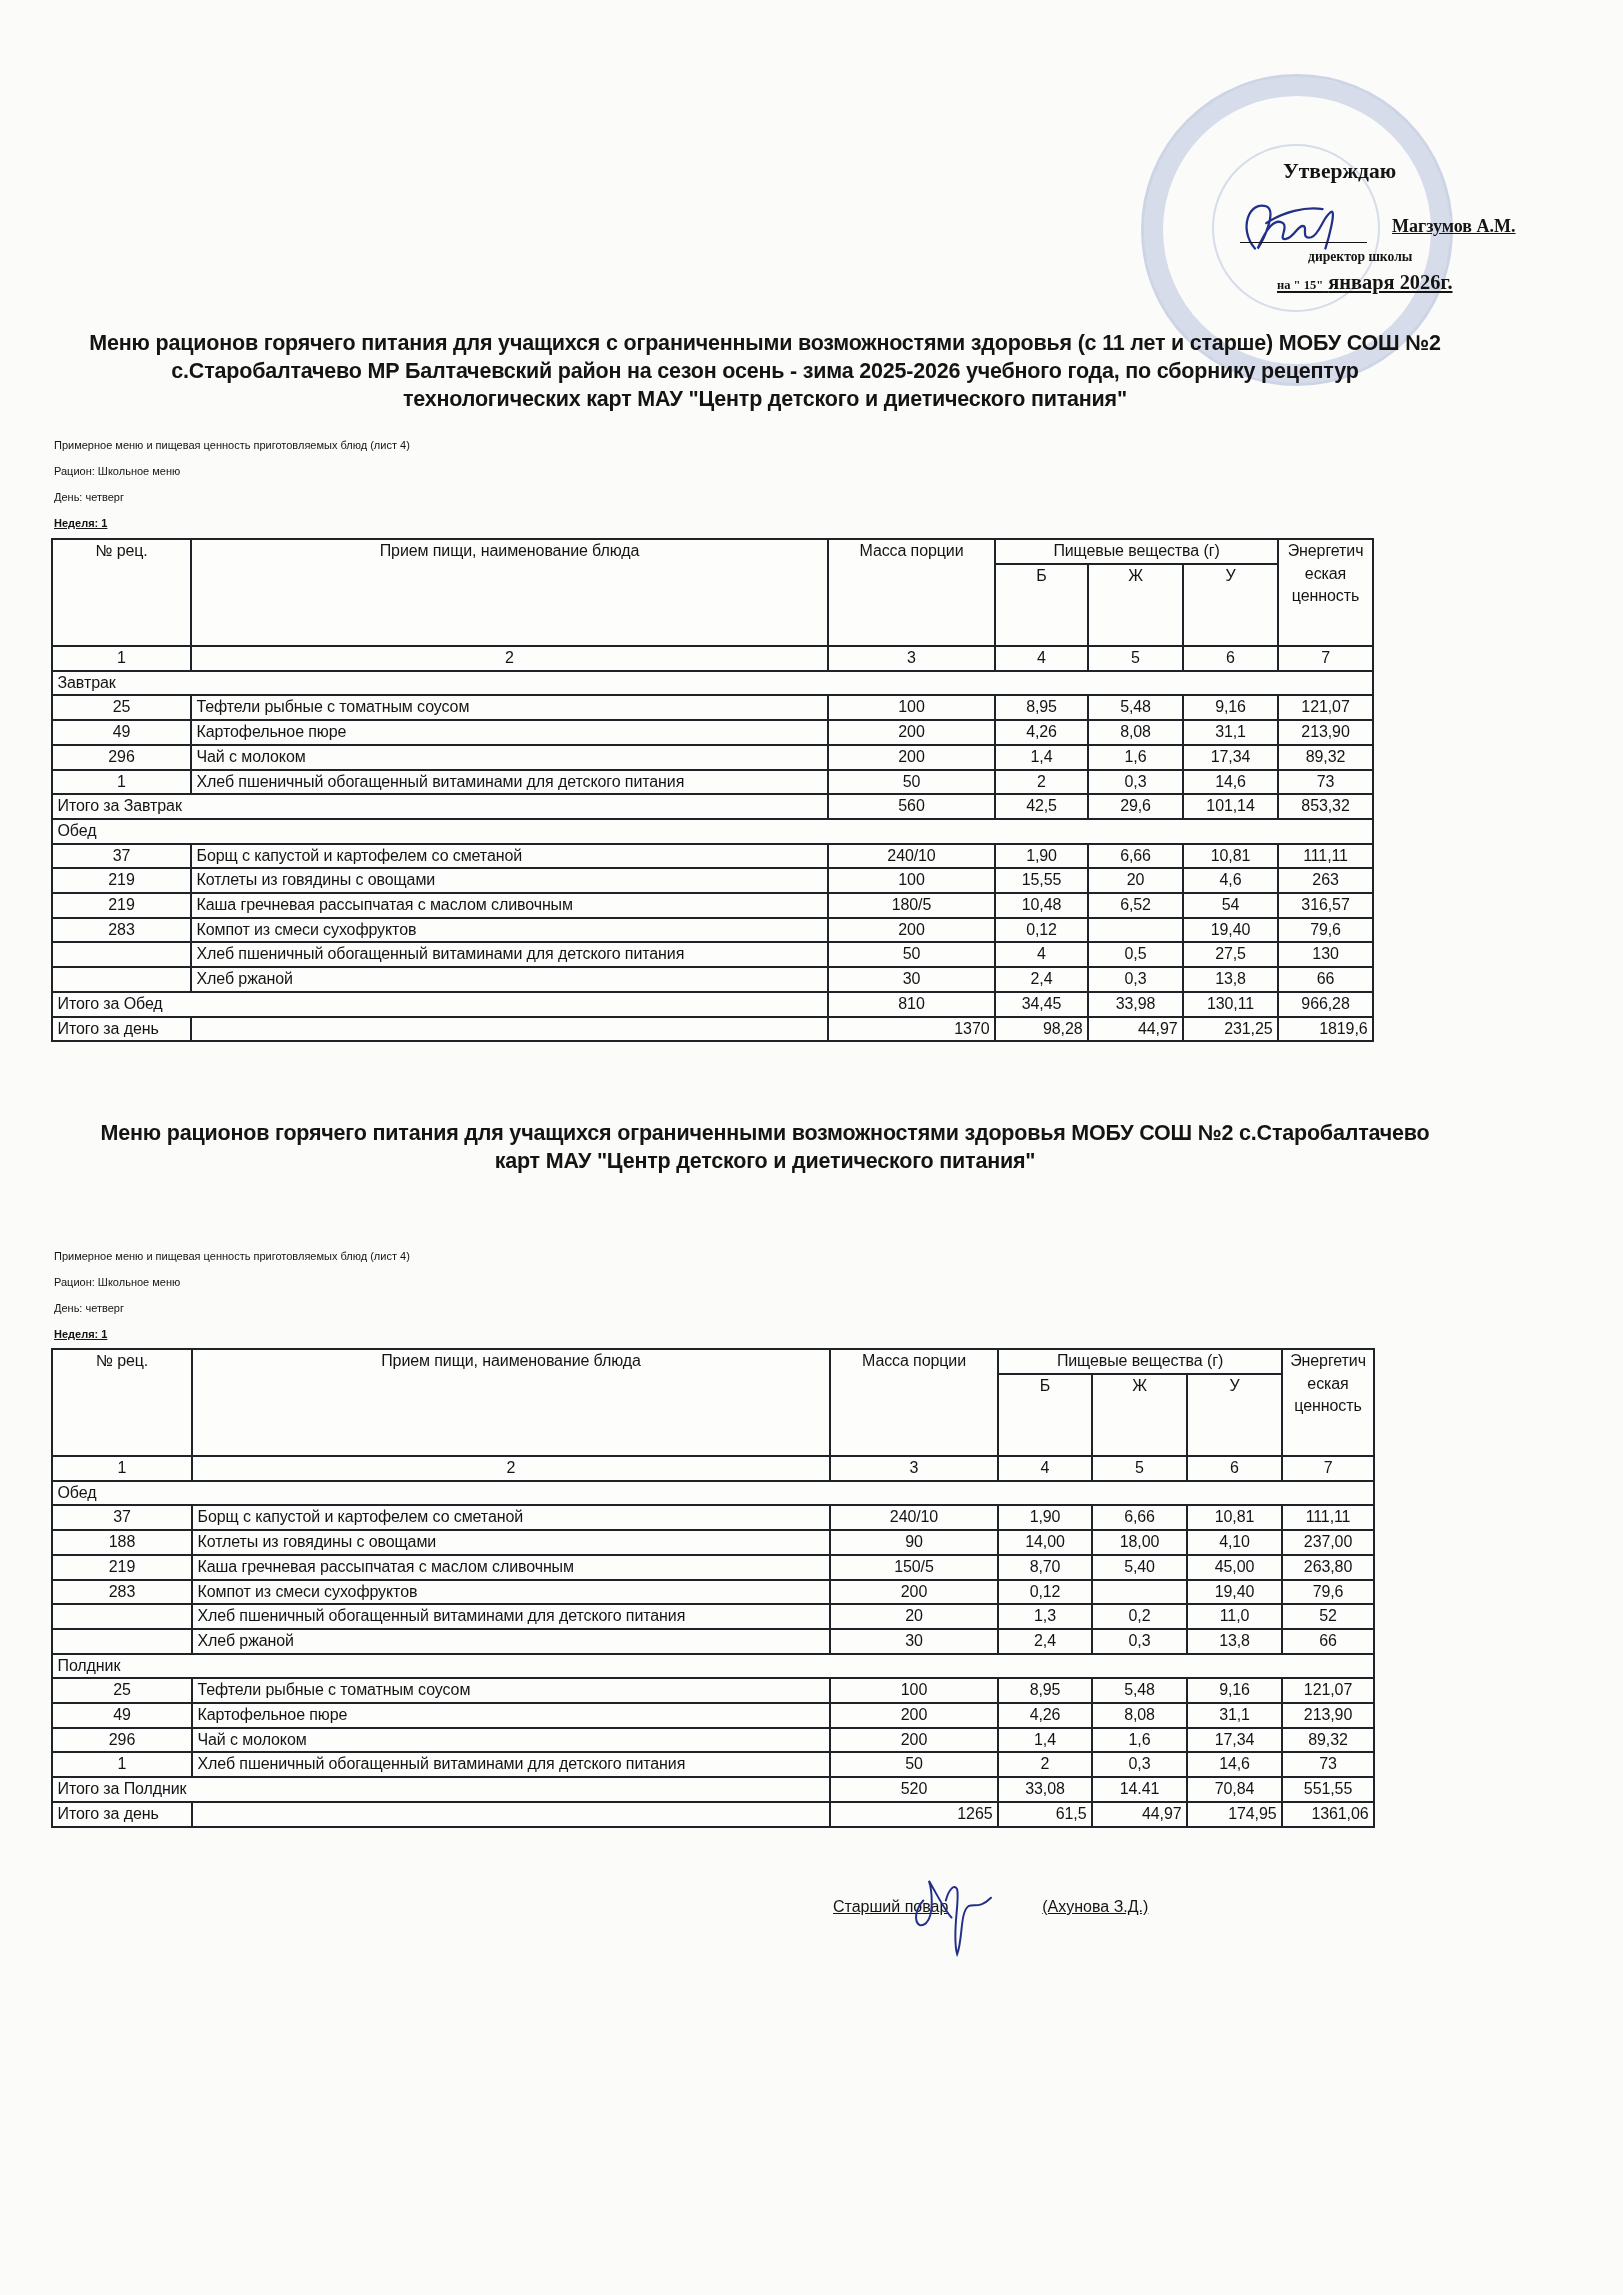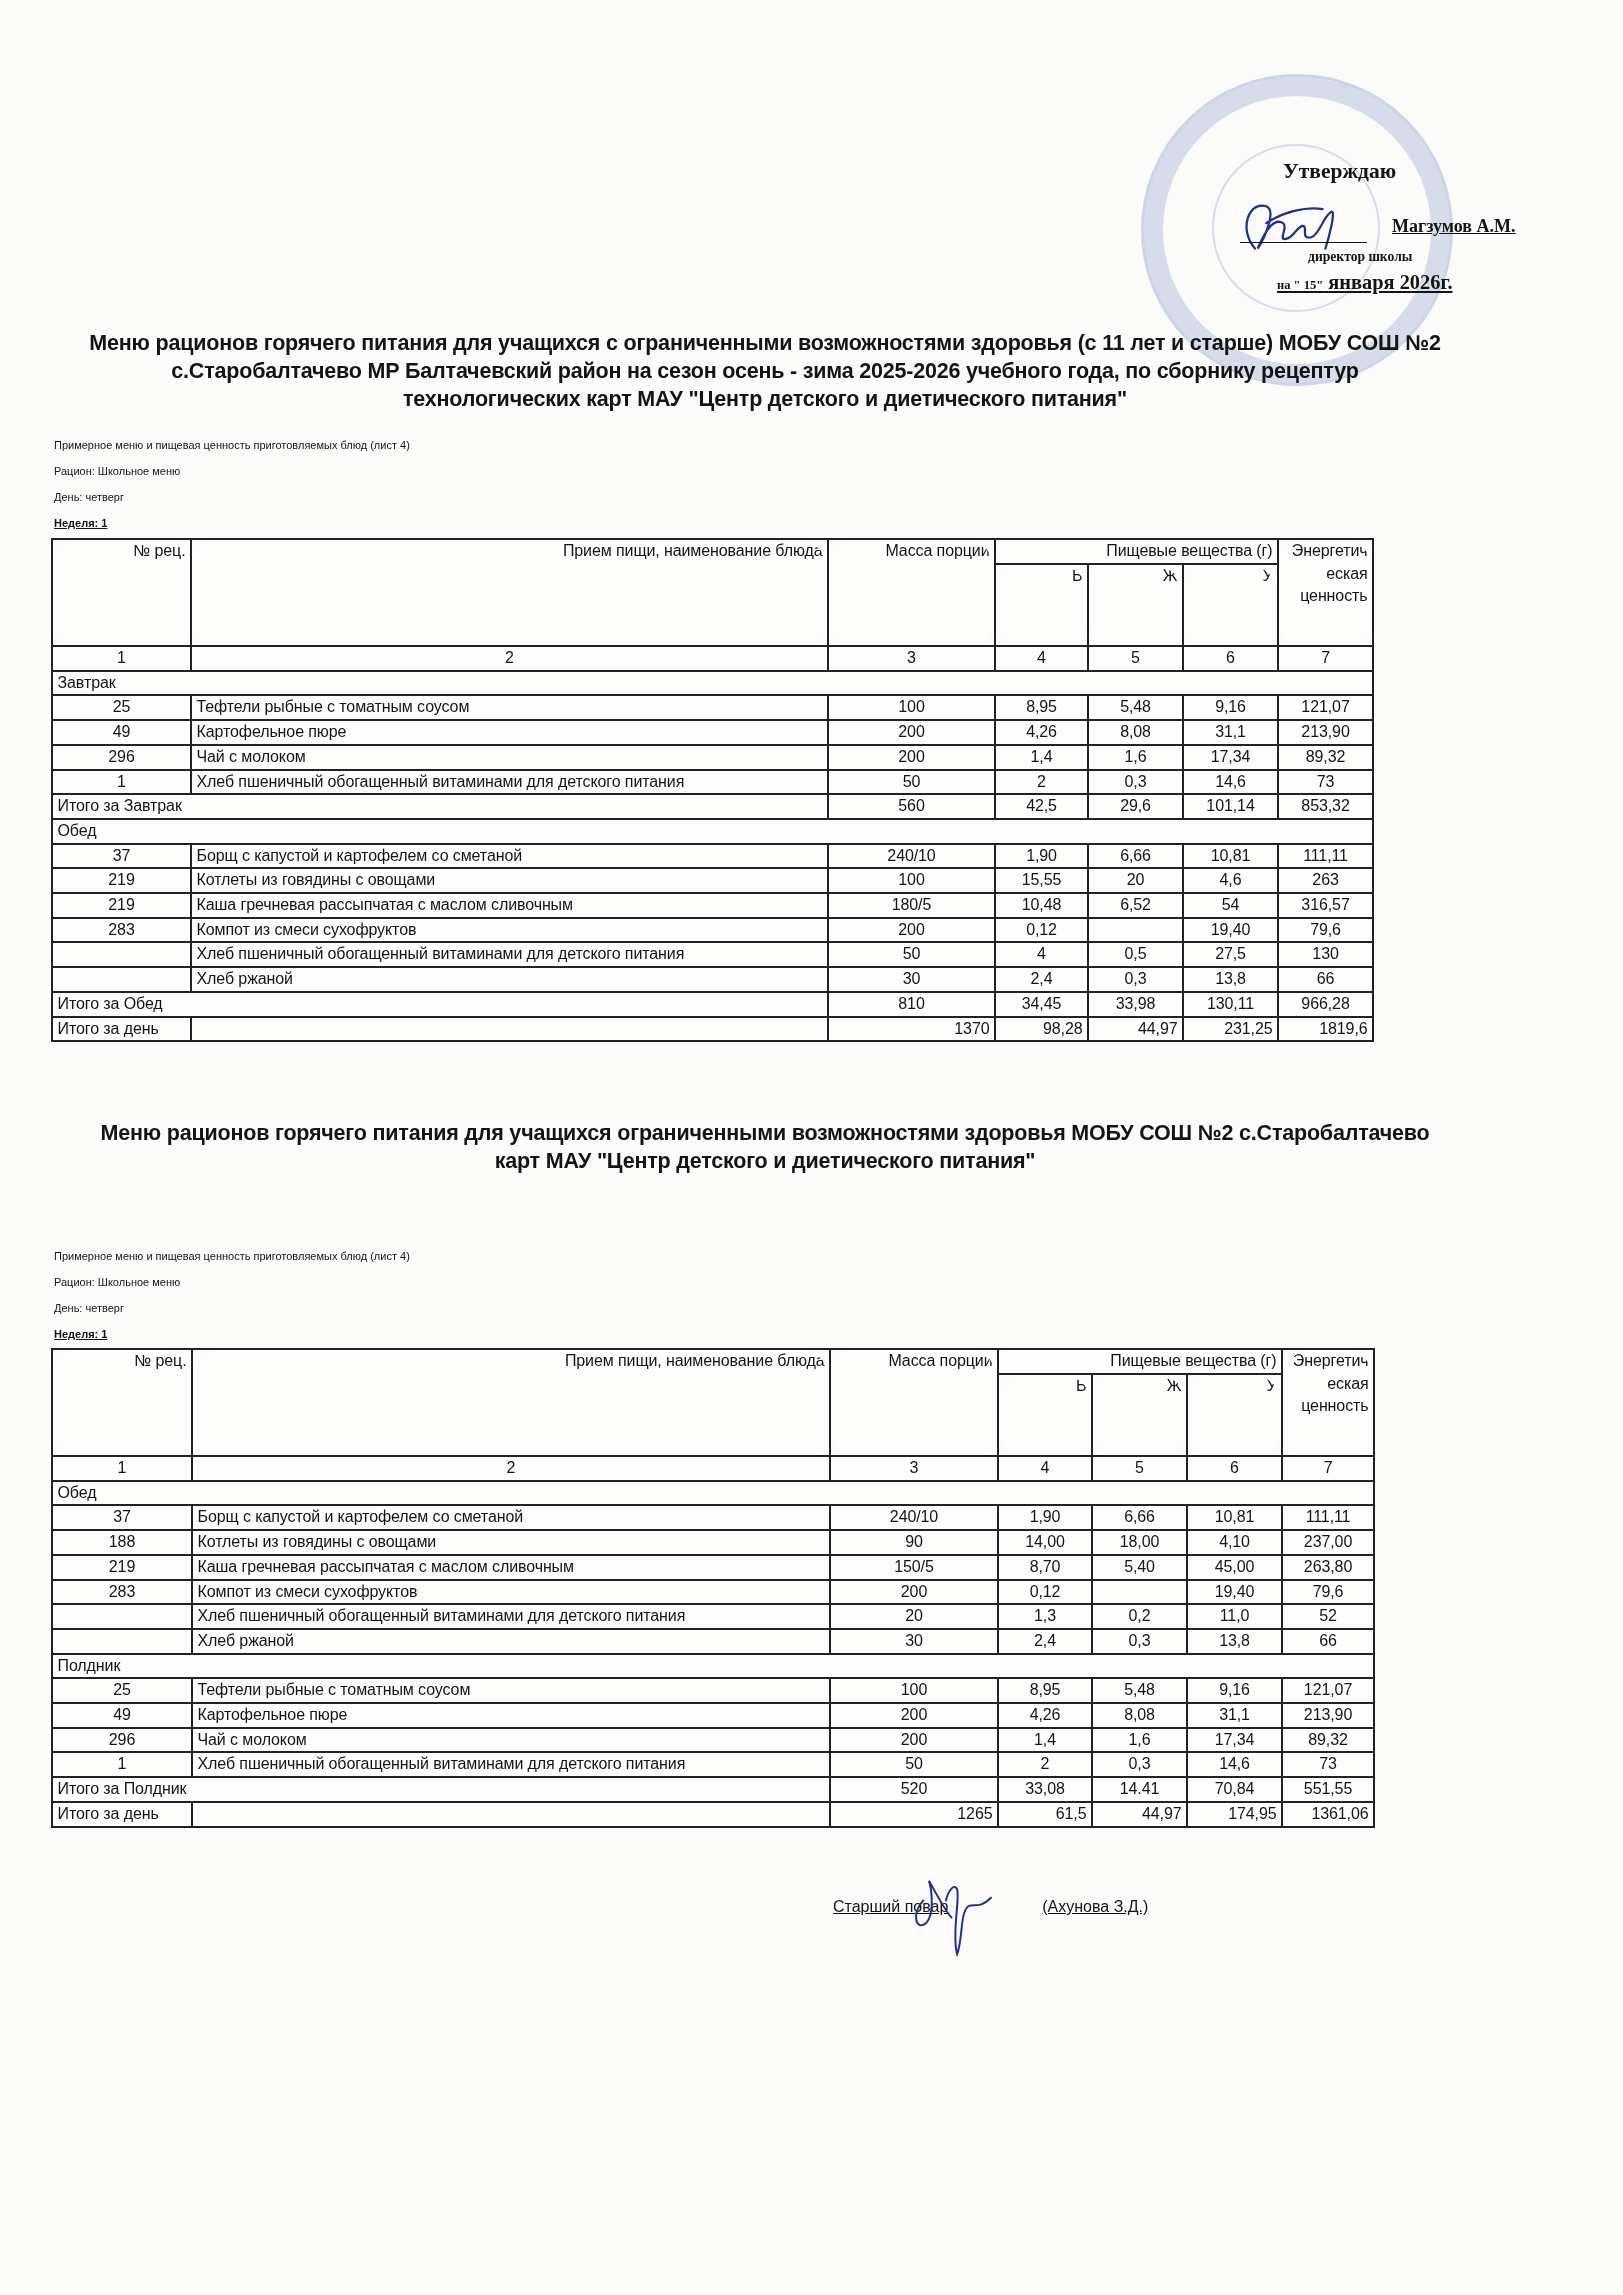--- a/index.html
+++ b/index.html
@@ -39,21 +39,21 @@
     position:absolute; border-collapse:collapse; table-layout:fixed;
     font-size:16px; letter-spacing:-0.1px;
   }
   table.menu td {
     border:2.3px solid #1d2327; padding:0 4.5px; height:22.7px; line-height:22.7px;
     white-space:nowrap; overflow:hidden; background:#fdfdfc;
   }
   td.c { text-align:center; }
   td.r { text-align:right; }
   td.l { text-align:left; }
-  td.hdr { vertical-align:top; text-align:right; line-height:26px;border-radius:27px; }
+  td.hdr { vertical-align:top; text-align:center; line-height:26px; }
   td.section { text-align:left; padding-left:11.3px; }
   td.thin { border-width:1.1px; }
   .foot { left:833px; top:1898px; font-size:16px; }
   .foot .u { text-decoration:underline; }
   .sig2 { left:906px; top:1878px; width:91px; height:79px; }
 </style>
 </head>
 <body>
 
 <div class="abs stamp"></div>

